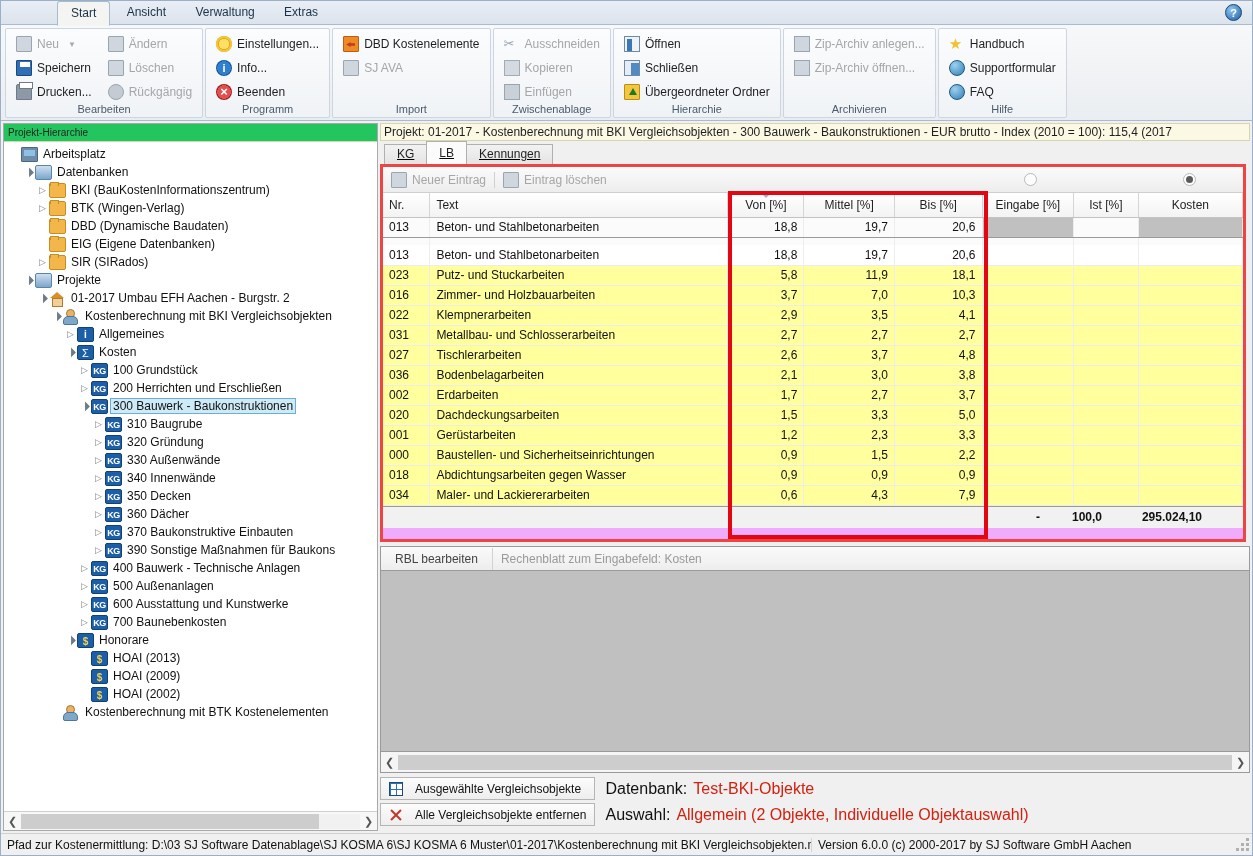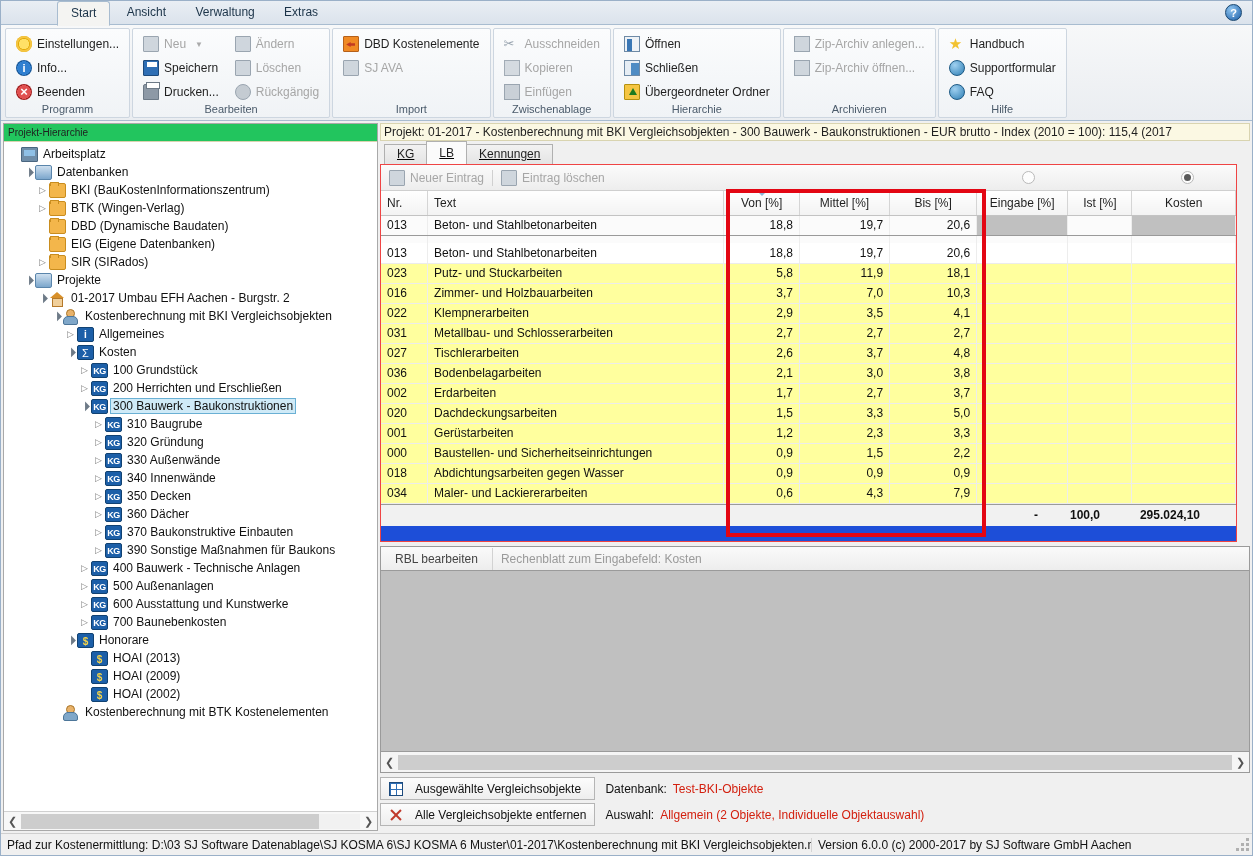--- a/index.html
+++ b/index.html
@@ -190,21 +190,21 @@
   }
   .tabstrip { height:23px; flex:0 0 23px; display:flex; align-items:flex-end; padding-left:4px; background:#f0f0f0;text-decoration:underline; }
   .ttab {
     height:20px; line-height:19px; padding:0 12px; font-size:12px; color:#1f1f1f;
     background:linear-gradient(#f2f2f2,#e4e4e4); border:1px solid #b0b0b0; border-bottom:none;
     margin-right:-1px; cursor:default;
   }
   .ttab.active { background:#fbfbfb; height:23px; line-height:22px; position:relative; z-index:2; }
 
   .grid-wrap {
-    flex:0 0 auto; border:1px solid #ef4444; background:#1d4ed8; position:relative; margin:0 13px 0 0;
+    flex:0 0 auto; border:3px solid #ef4444; background:#f0abfc; position:relative; margin:0 4px 0 0;
   }
   .grid-toolbar {
     height:26px; background:linear-gradient(#fbfbfb,#ededed); border-bottom:1px solid #cfcfcf;
     display:flex; align-items:center; padding:0 8px; gap:8px; position:relative;
   }
   .tb-item { display:flex; align-items:center; gap:5px; font-size:12px; color:#a6a6a6; }
   .tb-sep { width:1px; height:16px; background:#d0d0d0; }
   .radio { position:absolute; width:13px; height:13px; border-radius:50%; border:1px solid #b9b9b9; background:#fdfdfd; }
   .radio.on:after { content:""; position:absolute; left:2px; top:2px; width:7px; height:7px; border-radius:50%; background:#5a5a5a; }
 
@@ -251,21 +251,21 @@
     display:flex; align-items:center;
   }
 
   .bottom-bar { flex:0 0 58px; display:flex; padding:4px 0 0 0; }
   .btn-col { display:flex; flex-direction:column; gap:3px; }
   .flatbtn {
     display:flex; align-items:center; gap:12px; height:23px; padding:0 8px;
     border:1px solid #b5b5b5; background:linear-gradient(#fcfcfc,#eeeeee);
     font-size:12px; color:#111; white-space:nowrap; cursor:default;
   }
-  .info-col { display:flex; flex-direction:column; gap:3px; padding-left:10px; font-size:12px; }
+  .info-col { display:flex; flex-direction:column; gap:3px; padding-left:10px; font-size:16px; }
   .info-row { height:23px; display:flex; align-items:center; gap:6px; }
   .info-key { color:#111; }
   .info-val { color:#d3200f; }
   .ic-grid4{width:14px;height:14px;background:#2f6fb5;border:1px solid #1d4a7c;position:relative;}
   .ic-grid4:after{content:"";position:absolute;left:1px;top:1px;width:5px;height:5px;background:#fff;box-shadow:6px 0 0 #fff,0 6px 0 #fff,6px 6px 0 #fff;}
   .ic-x{width:14px;height:14px;position:relative;}
   .ic-x:before,.ic-x:after{content:"";position:absolute;left:0;top:6px;width:14px;height:2px;background:#c0392b;}
   .ic-x:before{transform:rotate(45deg);} .ic-x:after{transform:rotate(-45deg);}
 
   
@@ -290,69 +290,69 @@
     <div class="rtab">Ansicht</div>
     <div class="rtab">Verwaltung</div>
     <div class="rtab">Extras</div>
     <div class="help-orb">?</div>
   </div>
 
   <div class="ribbon" id="ribbon">
       <div class="rgroup">
         <div class="gcols">
           <div class="gcol">
-            <div class="ritem">
-              <span class="ico ic-gear"></span>
-              <span>Einstellungen...</span>
-            </div>
-            <div class="ritem">
-              <span class="ico ic-info"></span>
-              <span>Info...</span>
-            </div>
-            <div class="ritem">
-              <span class="ico ic-exit"></span>
-              <span>Beenden</span>
-            </div>
-          </div>
-        </div>
-        <div class="gtitle">Programm</div>
+            <div class="ritem dis">
+              <span class="ico ic-doc"></span>
+              <span>Neu</span>
+              <span style="font-size: 8px; color: rgb(170, 170, 170); margin-left: 4px;">▼</span>
+            </div>
+            <div class="ritem">
+              <span class="ico ic-save"></span>
+              <span>Speichern</span>
+            </div>
+            <div class="ritem">
+              <span class="ico ic-print"></span>
+              <span>Drucken...</span>
+            </div>
+          </div>
+          <div class="gcol">
+            <div class="ritem dis">
+              <span class="ico ic-doc"></span>
+              <span>Ändern</span>
+            </div>
+            <div class="ritem dis">
+              <span class="ico ic-doc"></span>
+              <span>Löschen</span>
+            </div>
+            <div class="ritem dis">
+              <span class="ico ic-circle"></span>
+              <span>Rückgängig</span>
+            </div>
+          </div>
+        </div>
+        <div class="gtitle">Bearbeiten</div>
       </div>
       <div class="rgroup">
         <div class="gcols">
           <div class="gcol">
-            <div class="ritem dis">
-              <span class="ico ic-doc"></span>
-              <span>Neu</span>
-              <span style="font-size: 8px; color: rgb(170, 170, 170); margin-left: 4px;">▼</span>
-            </div>
-            <div class="ritem">
-              <span class="ico ic-save"></span>
-              <span>Speichern</span>
-            </div>
-            <div class="ritem">
-              <span class="ico ic-print"></span>
-              <span>Drucken...</span>
-            </div>
-          </div>
-          <div class="gcol">
-            <div class="ritem dis">
-              <span class="ico ic-doc"></span>
-              <span>Ändern</span>
-            </div>
-            <div class="ritem dis">
-              <span class="ico ic-doc"></span>
-              <span>Löschen</span>
-            </div>
-            <div class="ritem dis">
-              <span class="ico ic-circle"></span>
-              <span>Rückgängig</span>
-            </div>
-          </div>
-        </div>
-        <div class="gtitle">Bearbeiten</div>
+            <div class="ritem">
+              <span class="ico ic-gear"></span>
+              <span>Einstellungen...</span>
+            </div>
+            <div class="ritem">
+              <span class="ico ic-info"></span>
+              <span>Info...</span>
+            </div>
+            <div class="ritem">
+              <span class="ico ic-exit"></span>
+              <span>Beenden</span>
+            </div>
+          </div>
+        </div>
+        <div class="gtitle">Programm</div>
       </div>
       <div class="rgroup">
         <div class="gcols">
           <div class="gcol">
             <div class="ritem">
               <span class="ico ic-imp"></span>
               <span>DBD Kostenelemente</span>
             </div>
             <div class="ritem dis">
               <span class="ico ic-doc"></span>

